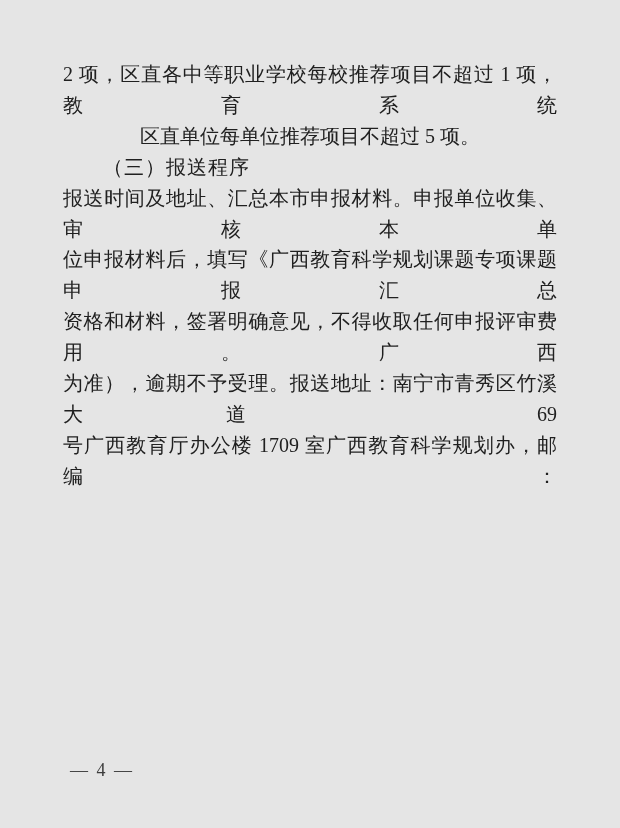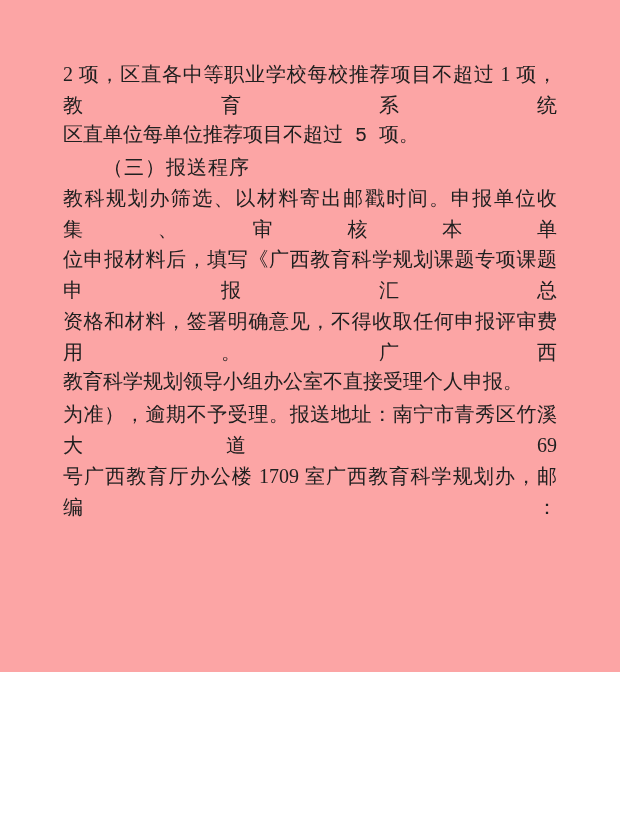--- a/index.html
+++ b/index.html
@@ -3,22 +3,22 @@
 <meta charset="utf-8">
 <style>
   html, body {
     margin: 0;
     padding: 0;
     background: #ffffff;
   }
   .page {
     position: relative;
     width: 620px;
-    height: 672px;
-    background: #fca5a5;
+    height: 828px;
+    background: #e5e5e5;
     overflow: hidden;
     font-family: "Liberation Serif", "DejaVu Serif", serif;
     color: #202020;
   }
   .content {
     position: absolute;
     left: 63px;
     top: 59px;
     width: 494px;
     font-size: 20px;
@@ -27,22 +27,21 @@
   .line {
     min-height: 30.9px;
   }
   
   .fill {
     text-align: justify;
     text-align-last: justify;
     text-justify: inter-character;
   }
   .end {
-    text-align: left;
-    font-family: Liberation Mono, monospace;
+    text-align: center;
   }
   .indent {
     text-indent: 2em;
   }
   .h-kai {
     text-indent: 2em;
     font-family: "Liberation Serif", "DejaVu Serif", serif;
     letter-spacing: 1px;
   }
   .footer {
@@ -56,22 +55,21 @@
   }
 </style>
 </head>
 <body>
 
 <div class="page">
   <div class="content">
     <div class="line fill">2 项，区直各中等职业学校每校推荐项目不超过 1 项，教育系统</div>
     <div class="line end">区直单位每单位推荐项目不超过 5 项。</div>
     <div class="line h-kai">（三）报送程序</div>
-    <div class="line fill">教科规划办筛选、以材料寄出邮戳时间。申报单位收集、审核本单</div>
+    <div class="line fill">报送时间及地址、汇总本市申报材料。申报单位收集、审核本单</div>
     <div class="line fill">位申报材料后，填写《广西教育科学规划课题专项课题申报汇总</div>
     <div class="line fill">资格和材料，签署明确意见，不得收取任何申报评审费用。广西</div>
-    <div class="line end">教育科学规划领导小组办公室不直接受理个人申报。</div>
     <div class="line fill">为准），逾期不予受理。报送地址：南宁市青秀区竹溪大道 69</div>
     <div class="line fill">号广西教育厅办公楼 1709 室广西教育科学规划办，邮编：</div>
 
   </div>
   <div class="footer">— 4 —</div>
 </div>
 
 </body></html>

